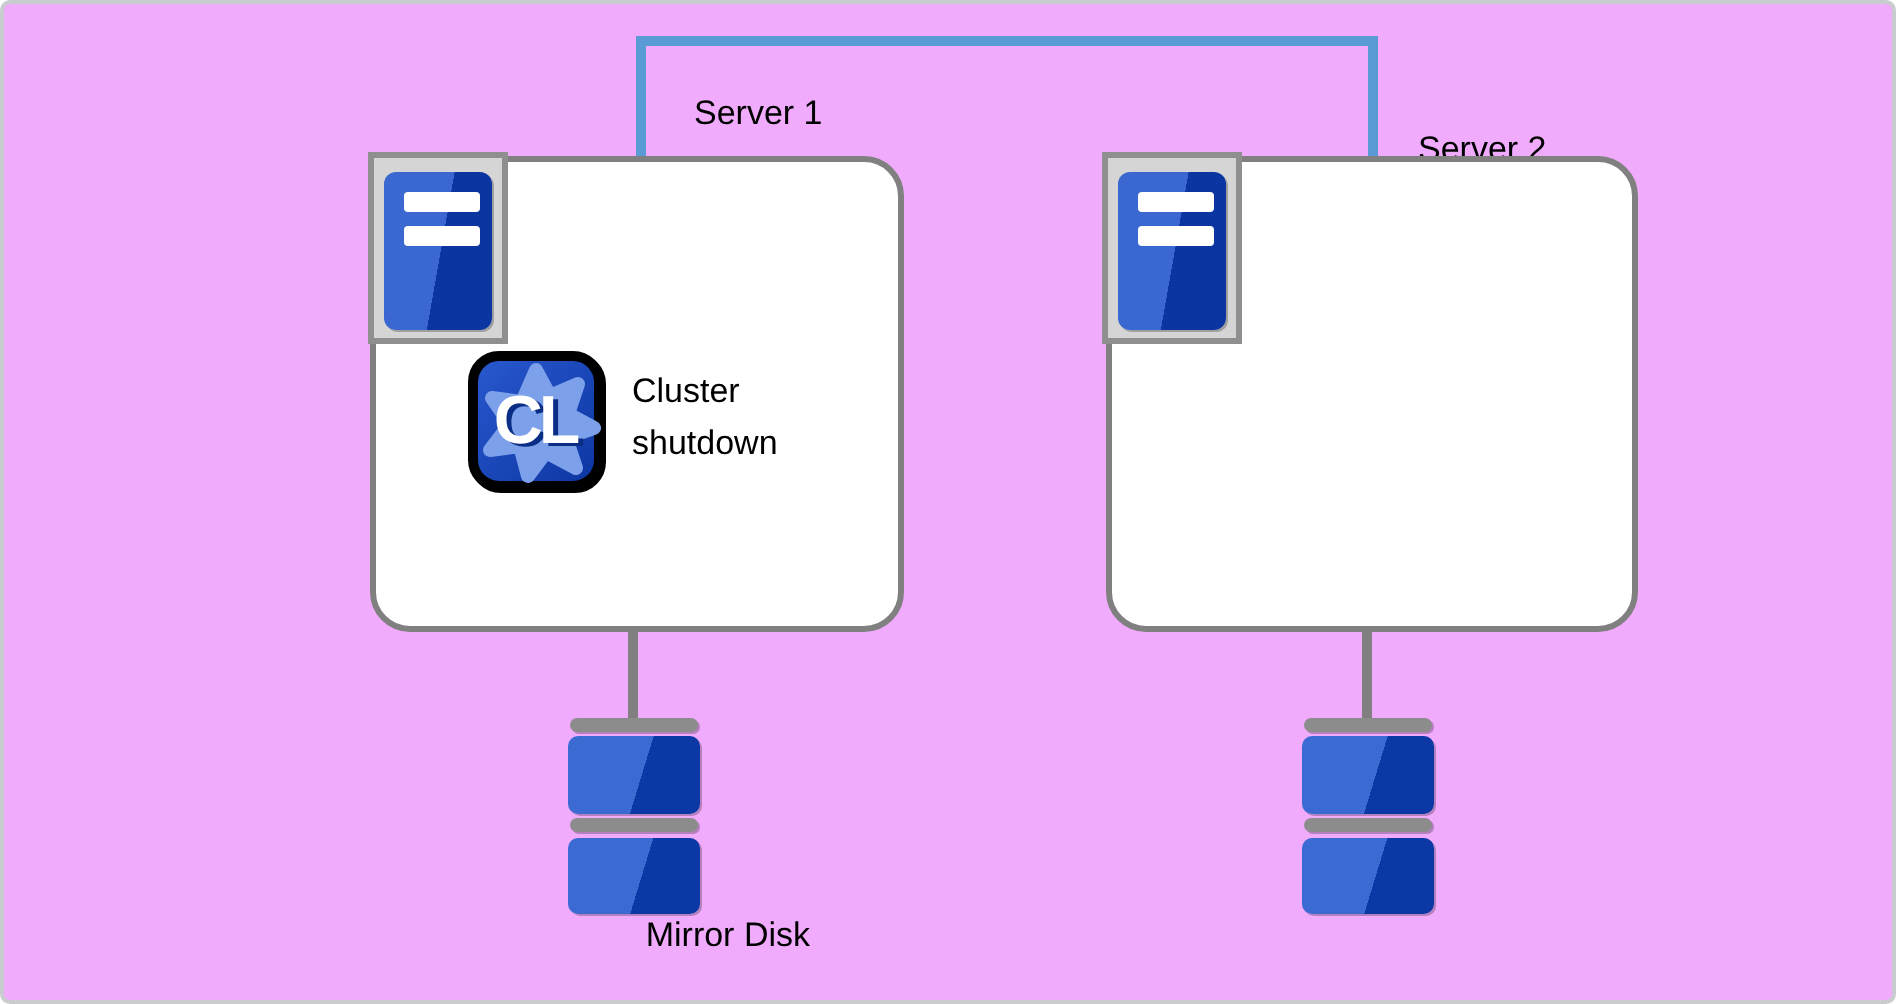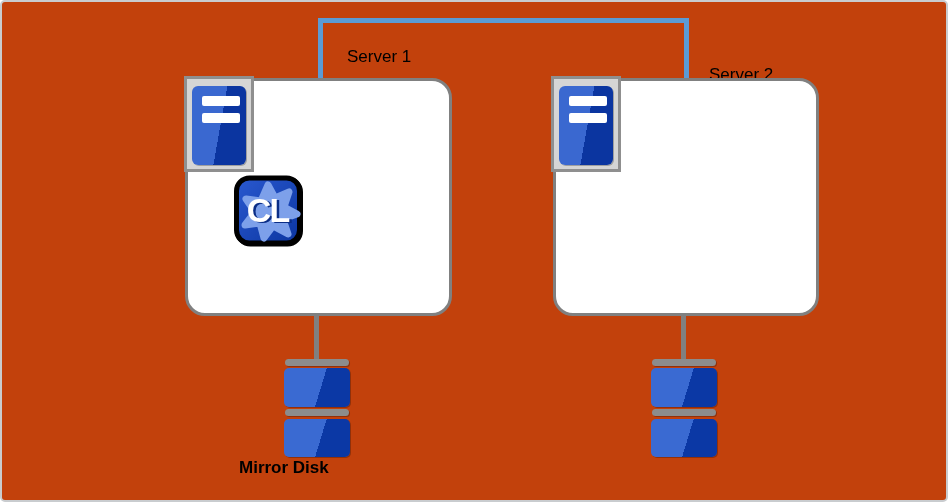--- a/index.html
+++ b/index.html
@@ -2,21 +2,21 @@
 <html><head>
 <meta charset="utf-8">
 <style>
   html, body { margin: 0; padding: 0; background: #ffffff; }
   * { box-sizing: border-box; }
 
   .canvas {
     position: relative;
     width: 948px;
     height: 502px;
-    background: #c2410c;
+    background: #f0abfc;
     border: 2px solid #c9cccf;
     border-radius: 5px;
     font-family: "Liberation Sans", "DejaVu Sans", sans-serif;
     color: #000000;
     overflow: hidden;
   }
 
   
   .link { position: absolute; background: #5b9bd5; }
   .link-h  { left: 316px; top: 16px; width: 371px; height: 5px; }
@@ -130,24 +130,23 @@
     background: linear-gradient(107deg, #3a6ad2 55%, #0b38a5 55%);
     box-shadow: 1px 1px 0 rgba(0,0,0,0.25);
   }
   .disk-box.d1 { top: 53px; height: 39px; }
   .disk-box.d2 { top: 104px; height: 38px; }
 
   .disk-label {
     position: absolute;
     left: 237px; top: 456px;
     width: 166px;
-    text-align: left;
+    text-align: right;
     font-size: 17px;
     line-height: 20px;
-    font-weight: bold;
   }
 </style>
 </head>
 <body>
 
 <div class="canvas">
 
   <div class="link link-h"></div>
   <div class="link link-v1"></div>
   <div class="link link-v2"></div>
@@ -177,20 +176,24 @@
         <stop offset="0" stop-color="#2a59d0"></stop>
         <stop offset="1" stop-color="#0b35a0"></stop>
       </linearGradient>
     </defs>
     <rect x="3.5" y="4" width="63" height="65" rx="13" fill="url(#clbg)" stroke="#000000" stroke-width="5"></rect>
     <path d="M35 11 L42 24 L56 18 L51 33 L64 40 L50 45 L55 60 L40 52 L31 64 L27 49 L12 51 L22 38 L13 25 L28 27 Z" fill="#7da0ea" stroke="#7da0ea" stroke-width="7" stroke-linejoin="round"></path>
     <text x="37" y="49" text-anchor="middle" fill="#0a2d86">CL</text>
     <text x="34.5" y="47.5" text-anchor="middle" fill="#ffffff">CL</text>
   </svg>
 
+  <div class="action-text">
+    <div>Cluster</div>
+    <div>shutdown</div>
+  </div>
 
   <div class="disk-group s1">
     <div class="disk-conn"></div>
     <div class="disk-bar cap"></div>
     <div class="disk-box d1"></div>
     <div class="disk-bar sep"></div>
     <div class="disk-box d2"></div>
   </div>
 
   <div class="disk-group s2">

